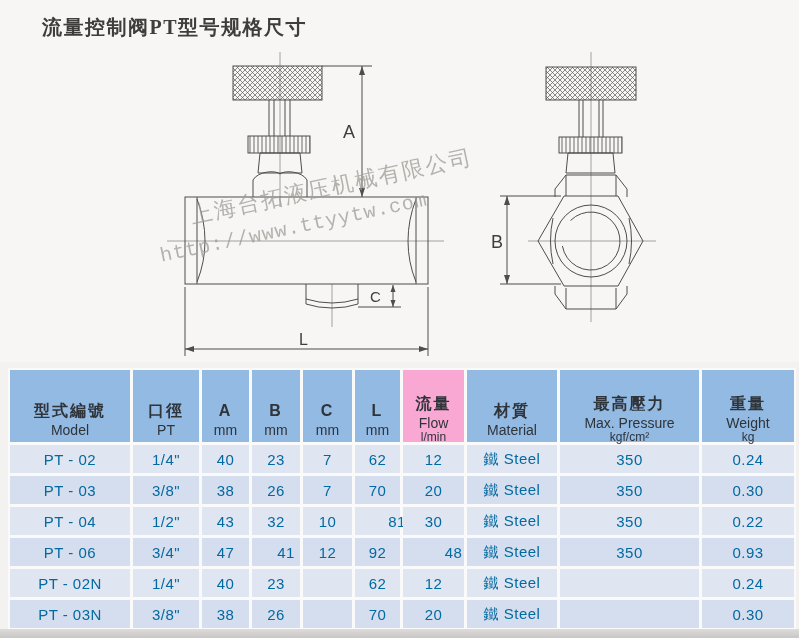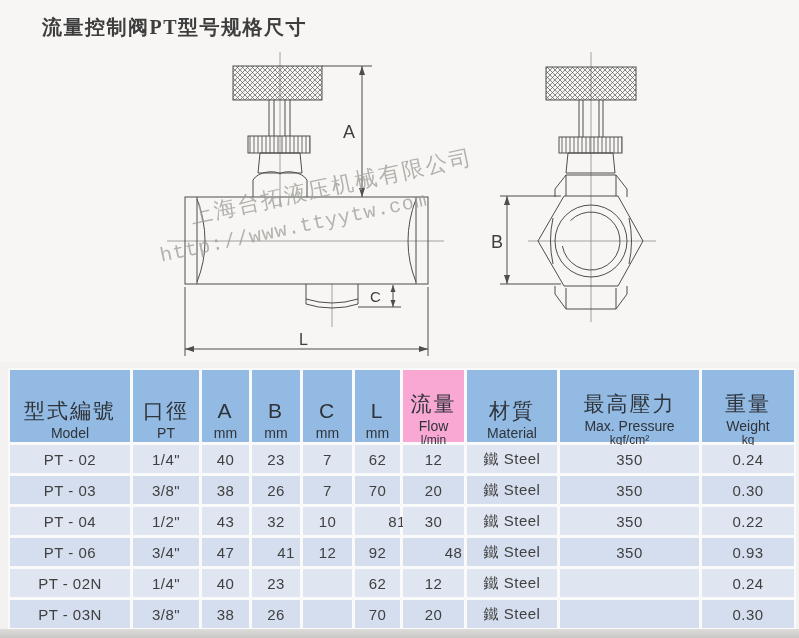--- a/index.html
+++ b/index.html
@@ -31,26 +31,26 @@
     display:grid;
     grid-template-columns:120px 66px 47px 48px 49px 45px 61px 90px 139px 92px;
     grid-template-rows:72px repeat(6,28px);
     gap:3px;background:#fafafa;
     border:2px solid #fafafa;
   }
   .hcell{
     display:flex;flex-direction:column;align-items:center;justify-content:center;
     color:#2f333a;line-height:1.15;text-align:center;
   }
-  .hcell .zh{font-size:21px;font-weight:normal;letter-spacing:2px;margin-top:28px;}
+  .hcell .zh{font-size:16px;font-weight:bold;letter-spacing:2px;margin-top:28px;}
   .hcell .en{font-size:14px;margin-top:2px;}
   .hcell .sub{font-size:12px;}
   .cell{
     display:flex;align-items:center;justify-content:center;
-    font-size:15px;color:#404040;letter-spacing:.5px;
+    font-size:15px;color:#0369a1;letter-spacing:.5px;
   }
   .cell.slash{
     background-image:linear-gradient(to top right,
       transparent 48.8%, #fafafa 48.8%, #fafafa 51.2%, transparent 51.2%);
   }
   .bottom-strip{
     position:absolute;left:0;top:629px;width:799px;height:9px;
     background:linear-gradient(#dddcda,#c8c7c5);
   }
 </style>

